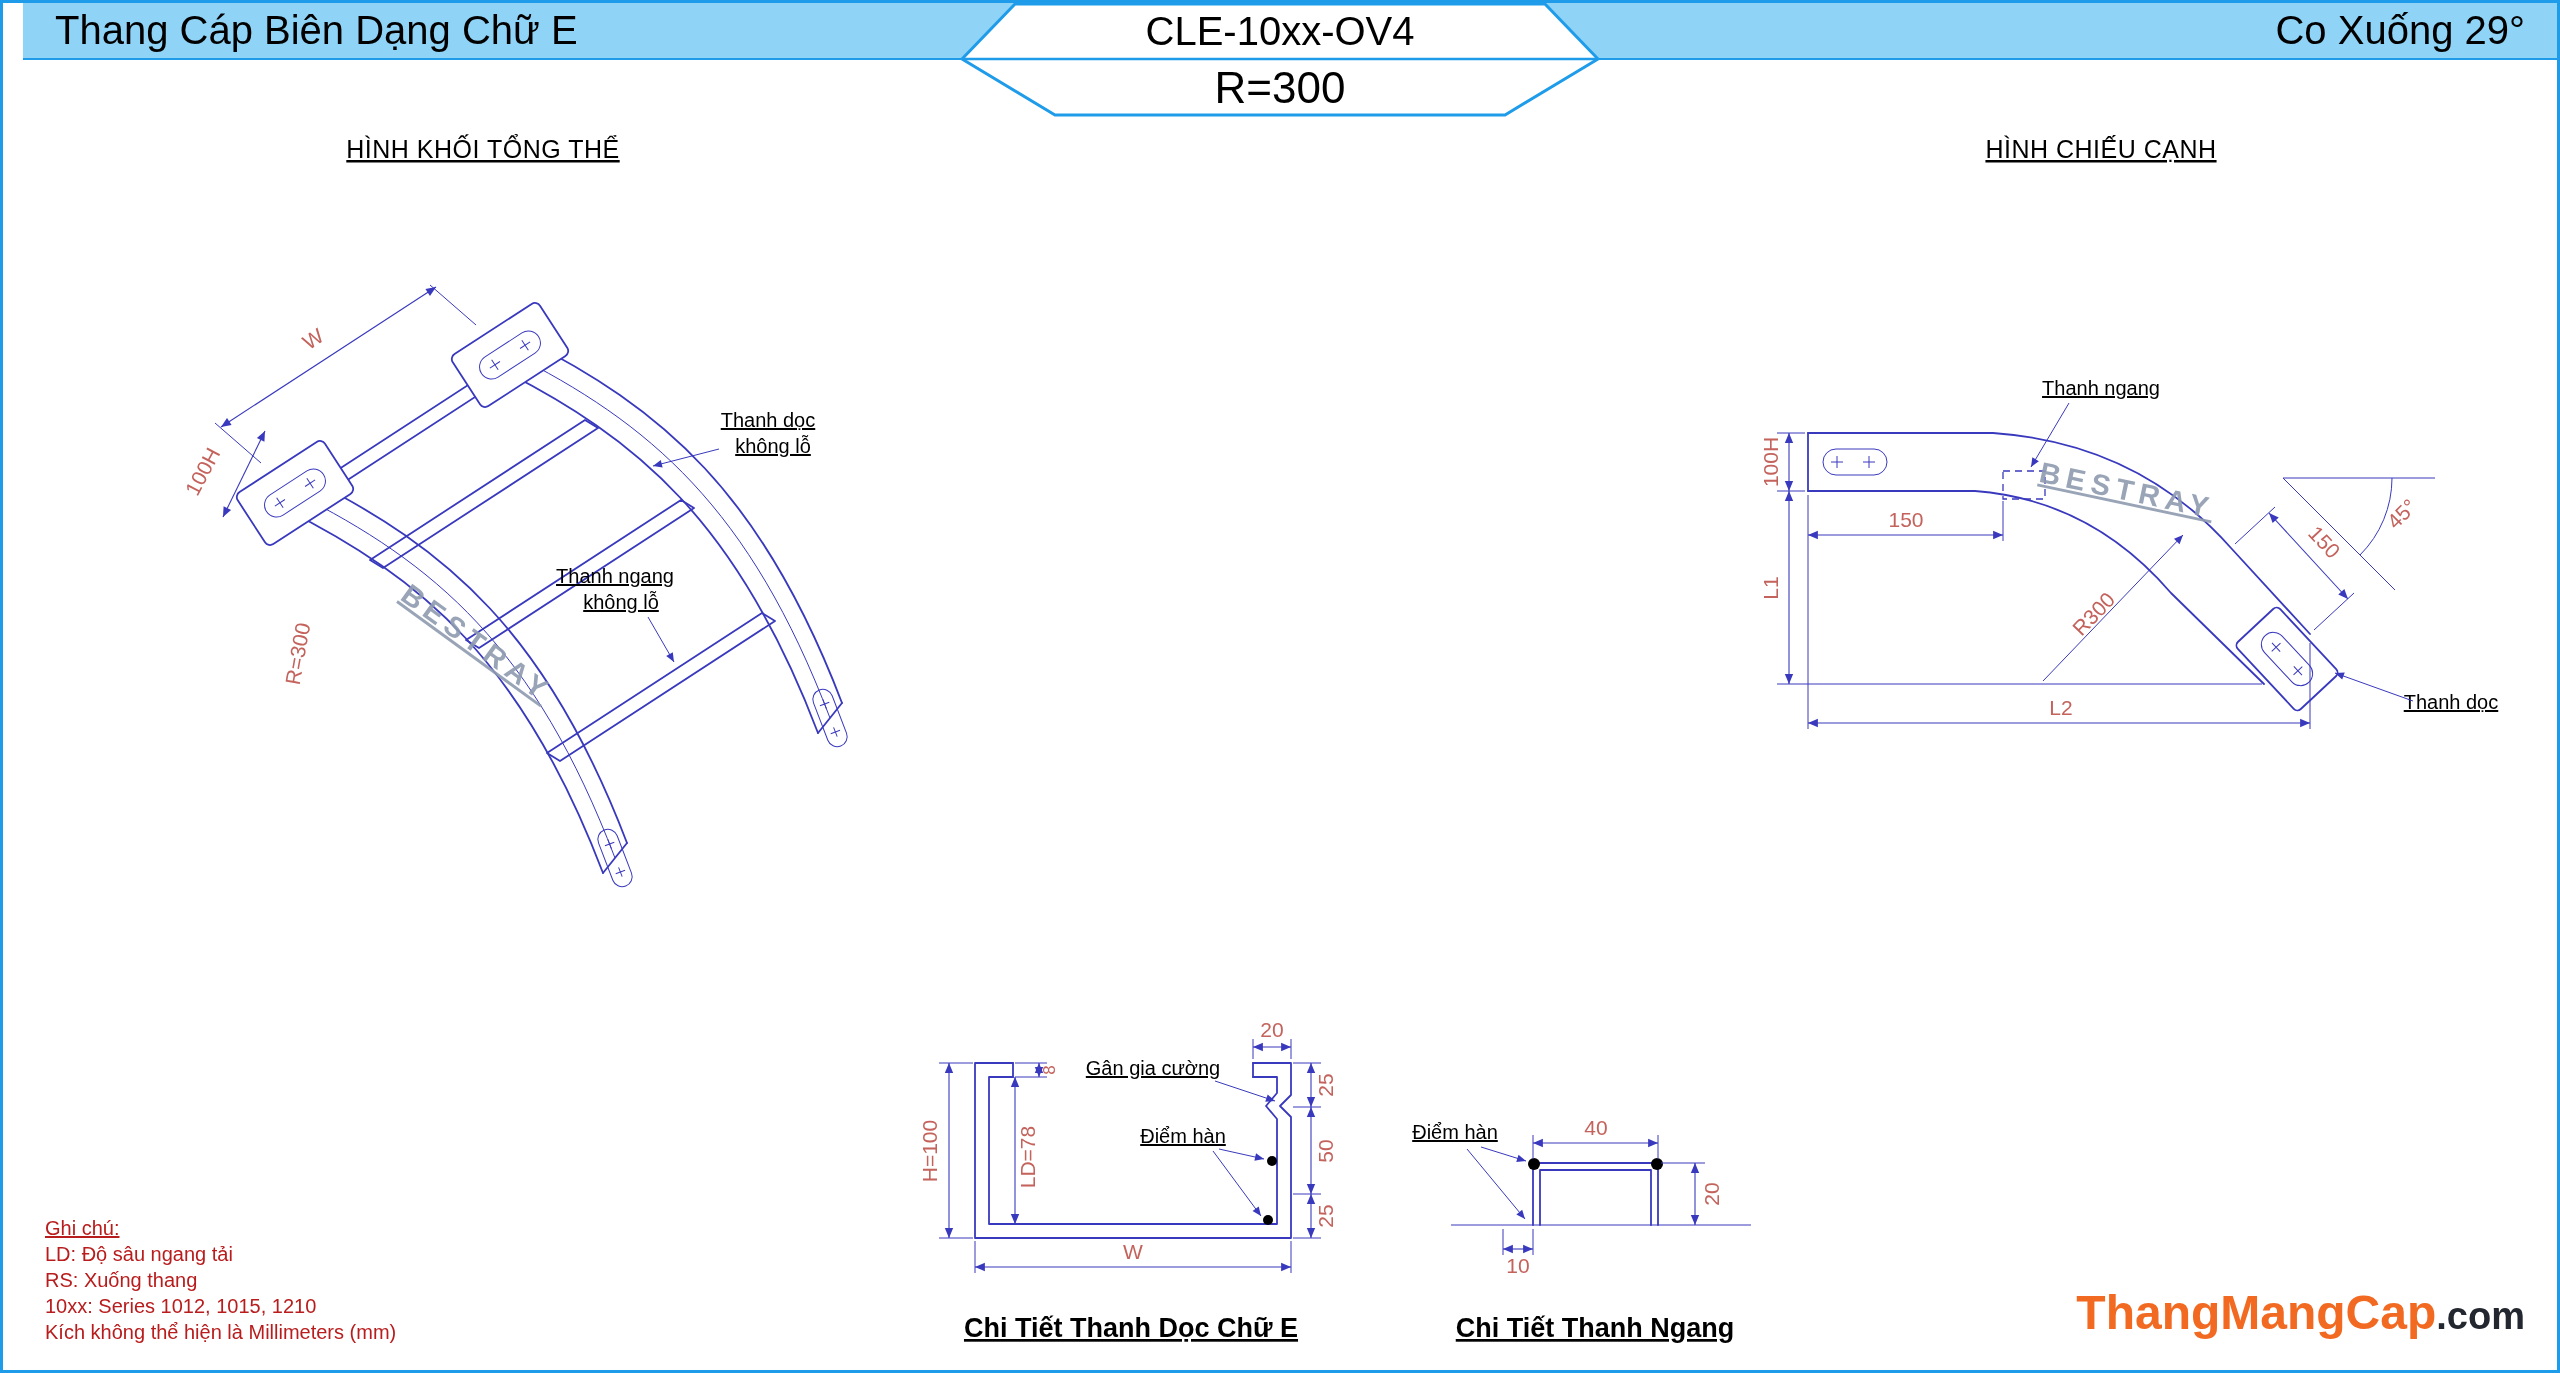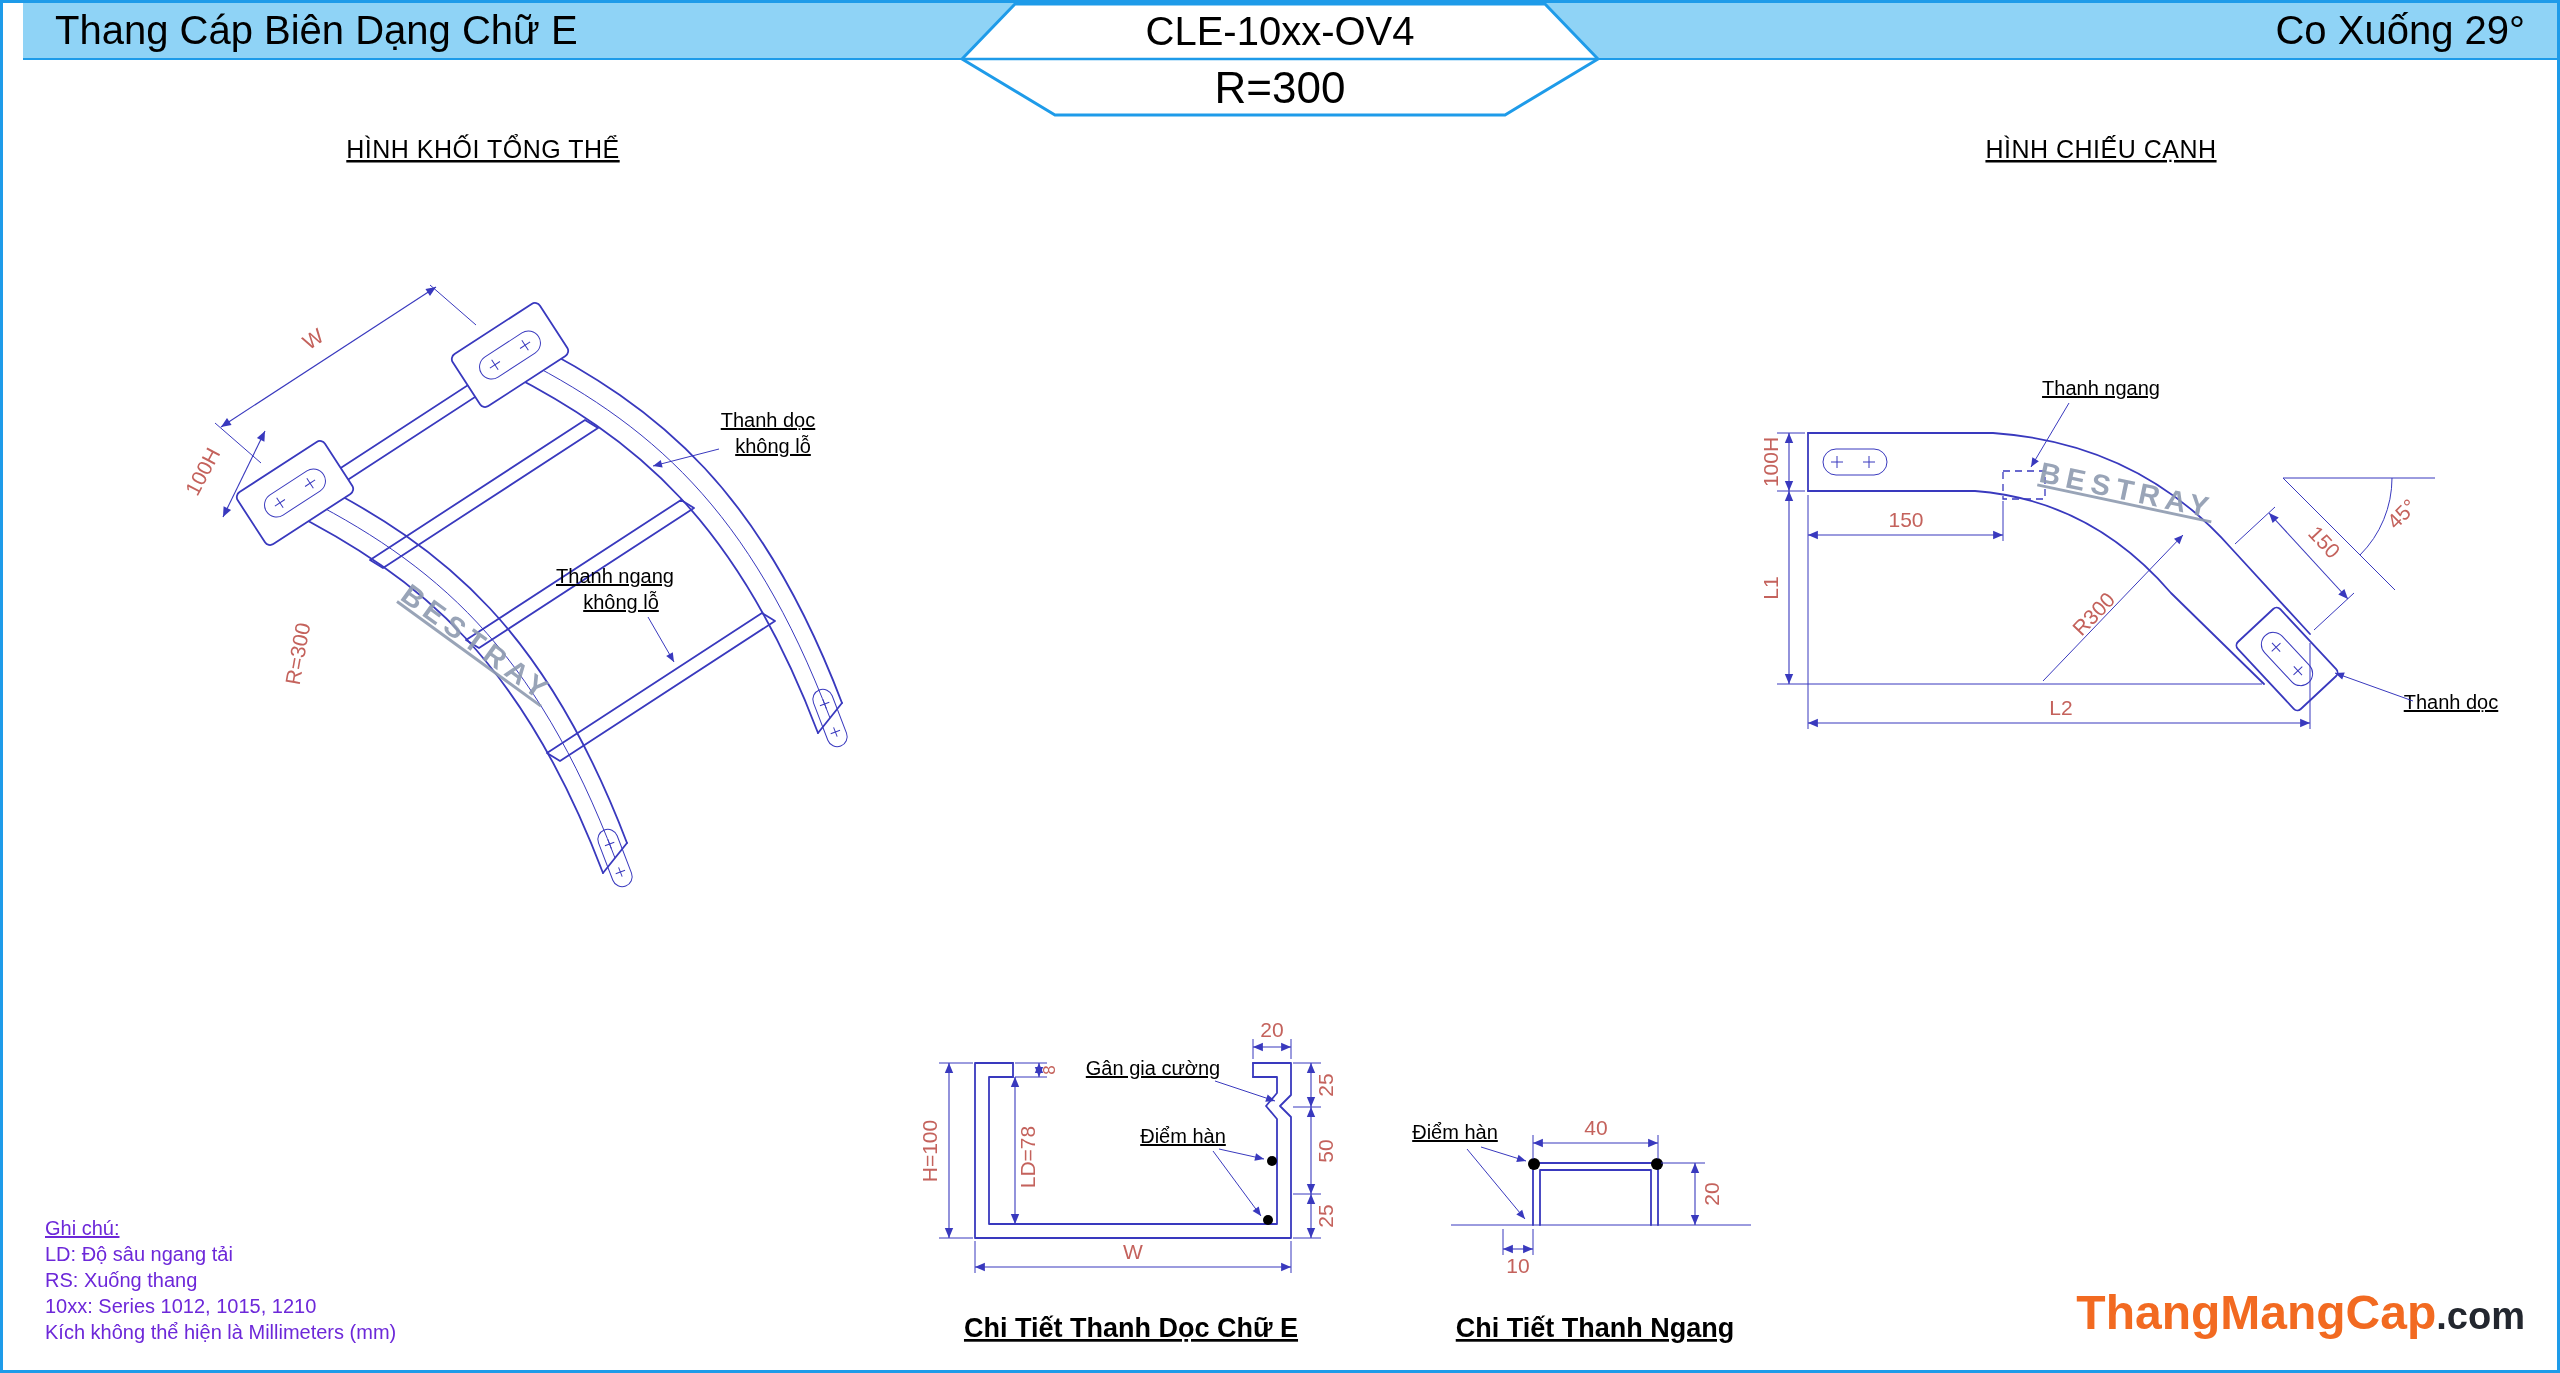--- a/index.html
+++ b/index.html
@@ -29,21 +29,21 @@
   text.dimt   { fill:#C4625C; font-size:21px; }
   text.dimt-s { fill:#C4625C; font-size:17px; }
   text.lbl    { fill:#000; font-size:20px; text-decoration:underline; }
   text.wm     { fill:#8E9BB0; font-size:29px; font-weight:bold; letter-spacing:6px;
                 text-decoration:underline; opacity:.9; }
   text.vtitle { fill:#000; font-size:25px; text-decoration:underline; letter-spacing:.5px; }
   text.btitle { fill:#000; font-size:27px; font-weight:bold; text-decoration:underline; }
   .weld { fill:#000; stroke:none; }
 
   
-  .notes { position:absolute; left:42px; top:1212px; font-size:20px; color:#6d28d9; line-height:26px; }
+  .notes { position:absolute; left:42px; top:1212px; font-size:20px; color:#b91c1c; line-height:26px; }
   .notes .heading { text-decoration:underline; }
 
   
   .logo { position:absolute; right:32px; bottom:30px; font-weight:bold; white-space:nowrap; }
   .logo-main   { color:#F26A21; font-size:48px; }
   .logo-suffix { color:#23272F; font-size:38px; }
 </style>
 </head>
 <body>
 

